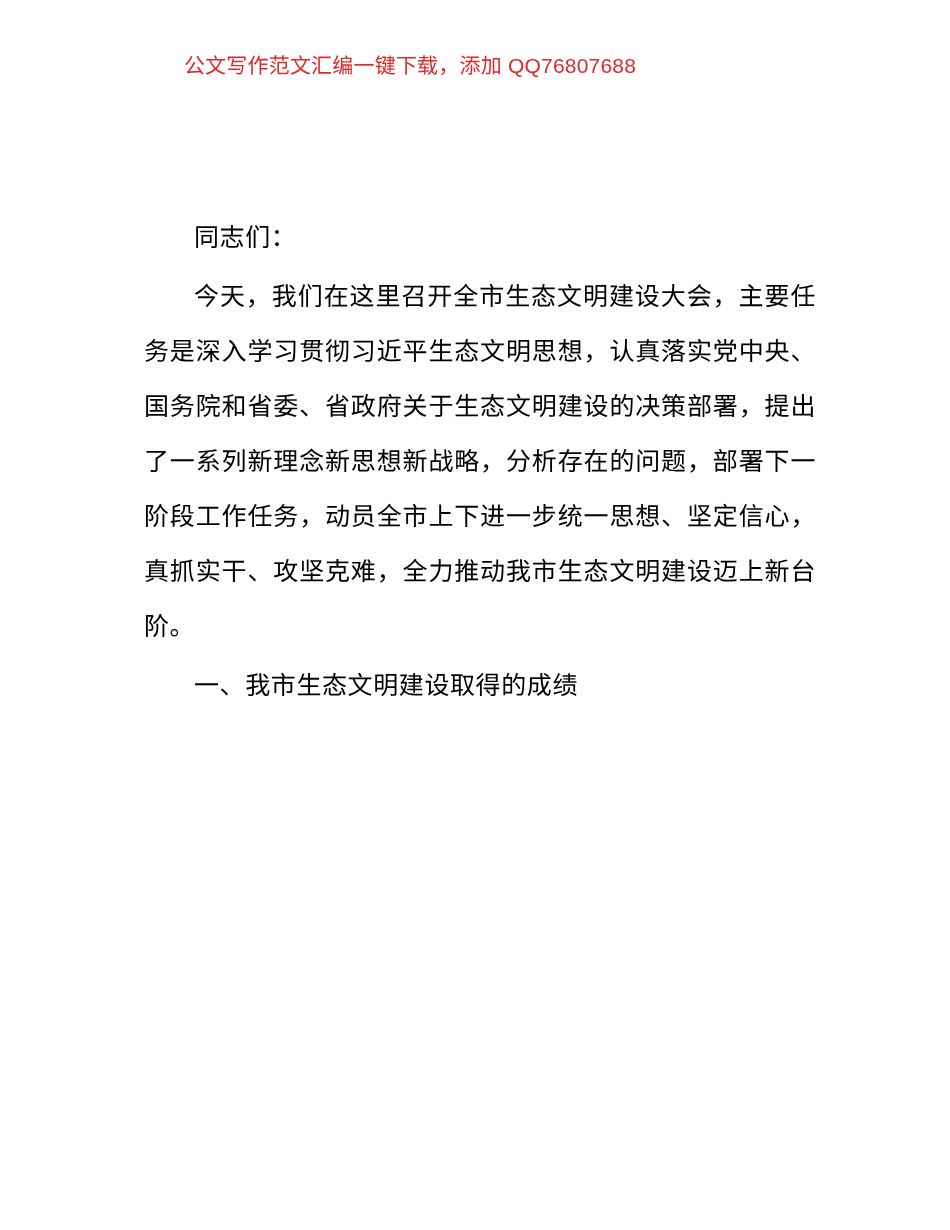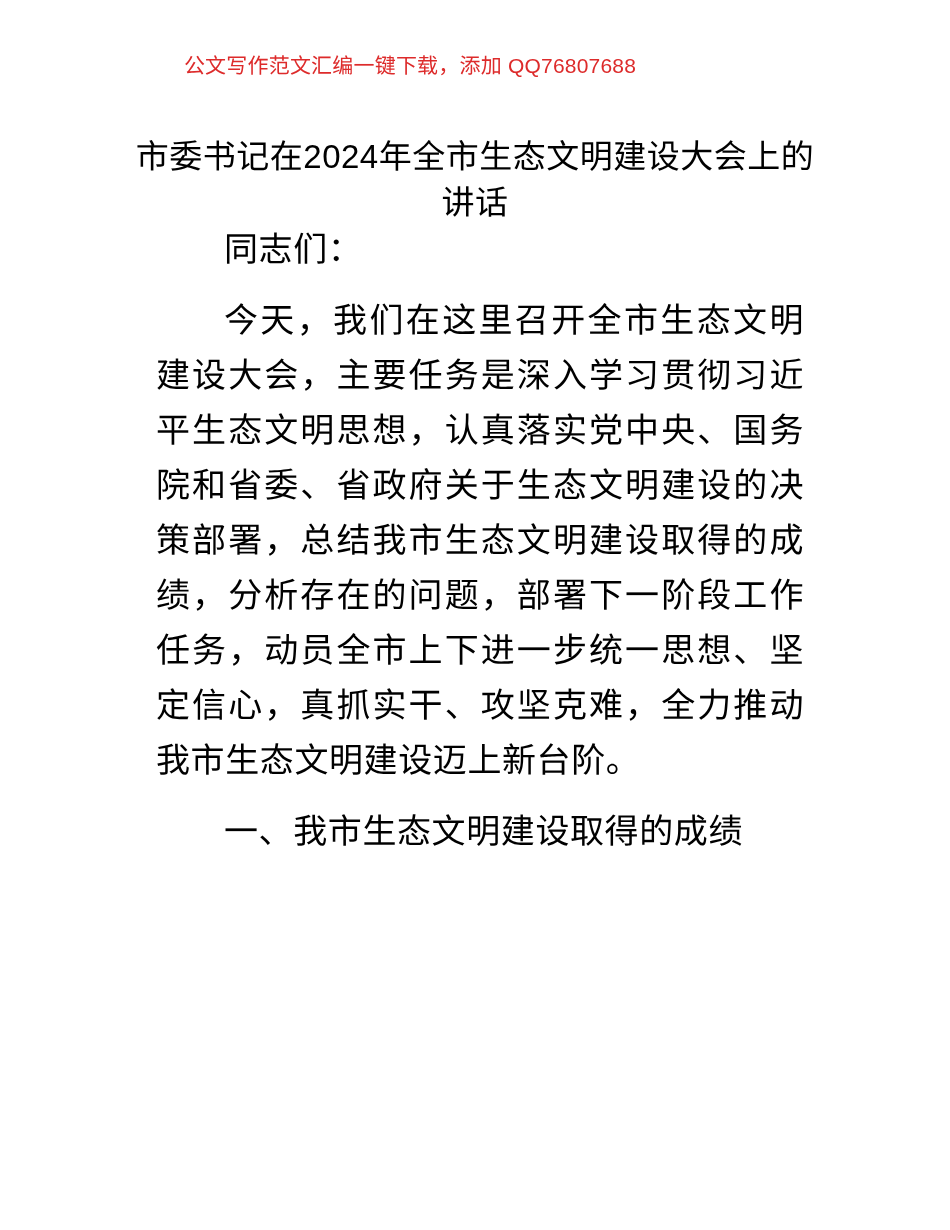--- a/index.html
+++ b/index.html
@@ -56,22 +56,22 @@
 
   
   .doc-body {
     position: absolute;
     top: 206px;
     left: 140px;
     width: 680px;
   }
 
   .para {
-    margin: 16px;
-    font-size: 34px;
+    margin: 4px;
+    font-size: 25px;
     line-height: 55px;
     letter-spacing: 0.6px;
     text-align: justify;
     text-justify: inter-ideograph;
     text-indent: 2em;
     color: #000000;
     word-break: break-all;
   }
 
   .para + .para {
@@ -87,22 +87,21 @@
     font-weight: 500;
   }
 </style>
 </head>
 <body>
 
 <div class="page">
 
   <div class="promo-header">公文写作范文汇编一键下载，添加 QQ76807688</div>
 
-  <h1 class="doc-title">市委书记在2024年全市生态文明建设大会上的讲话</h1>
 
   <div class="doc-body">
     <p class="para salutation">同志们：</p>
-    <p class="para">今天，我们在这里召开全市生态文明建设大会，主要任务是深入学习贯彻习近平生态文明思想，认真落实党中央、国务院和省委、省政府关于生态文明建设的决策部署，总结我市生态文明建设取得的成绩，分析存在的问题，部署下一阶段工作任务，动员全市上下进一步统一思想、坚定信心，真抓实干、攻坚克难，全力推动我市生态文明建设迈上新台阶。</p>
+    <p class="para">今天，我们在这里召开全市生态文明建设大会，主要任务是深入学习贯彻习近平生态文明思想，认真落实党中央、国务院和省委、省政府关于生态文明建设的决策部署，提出了一系列新理念新思想新战略，分析存在的问题，部署下一阶段工作任务，动员全市上下进一步统一思想、坚定信心，真抓实干、攻坚克难，全力推动我市生态文明建设迈上新台阶。</p>
     <p class="para section-heading">一、我市生态文明建设取得的成绩</p>
 
   </div>
 
 </div>
 
 </body></html>

